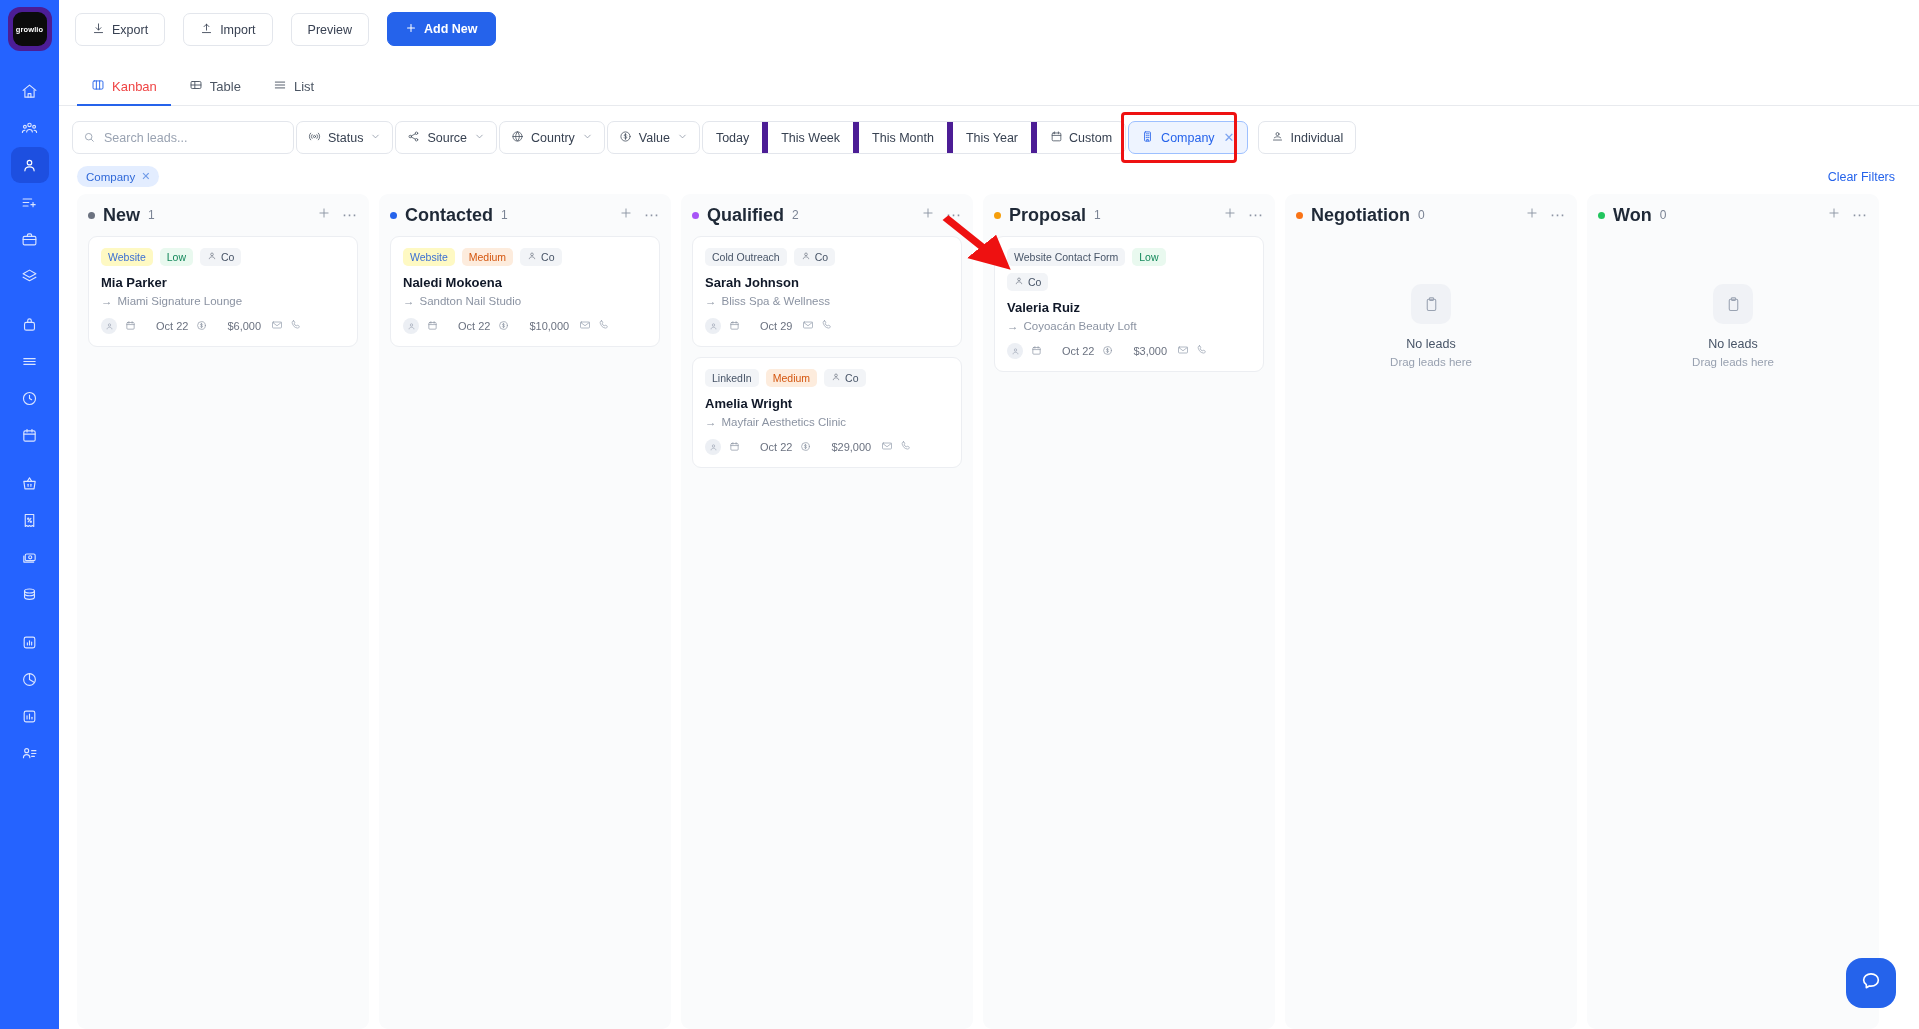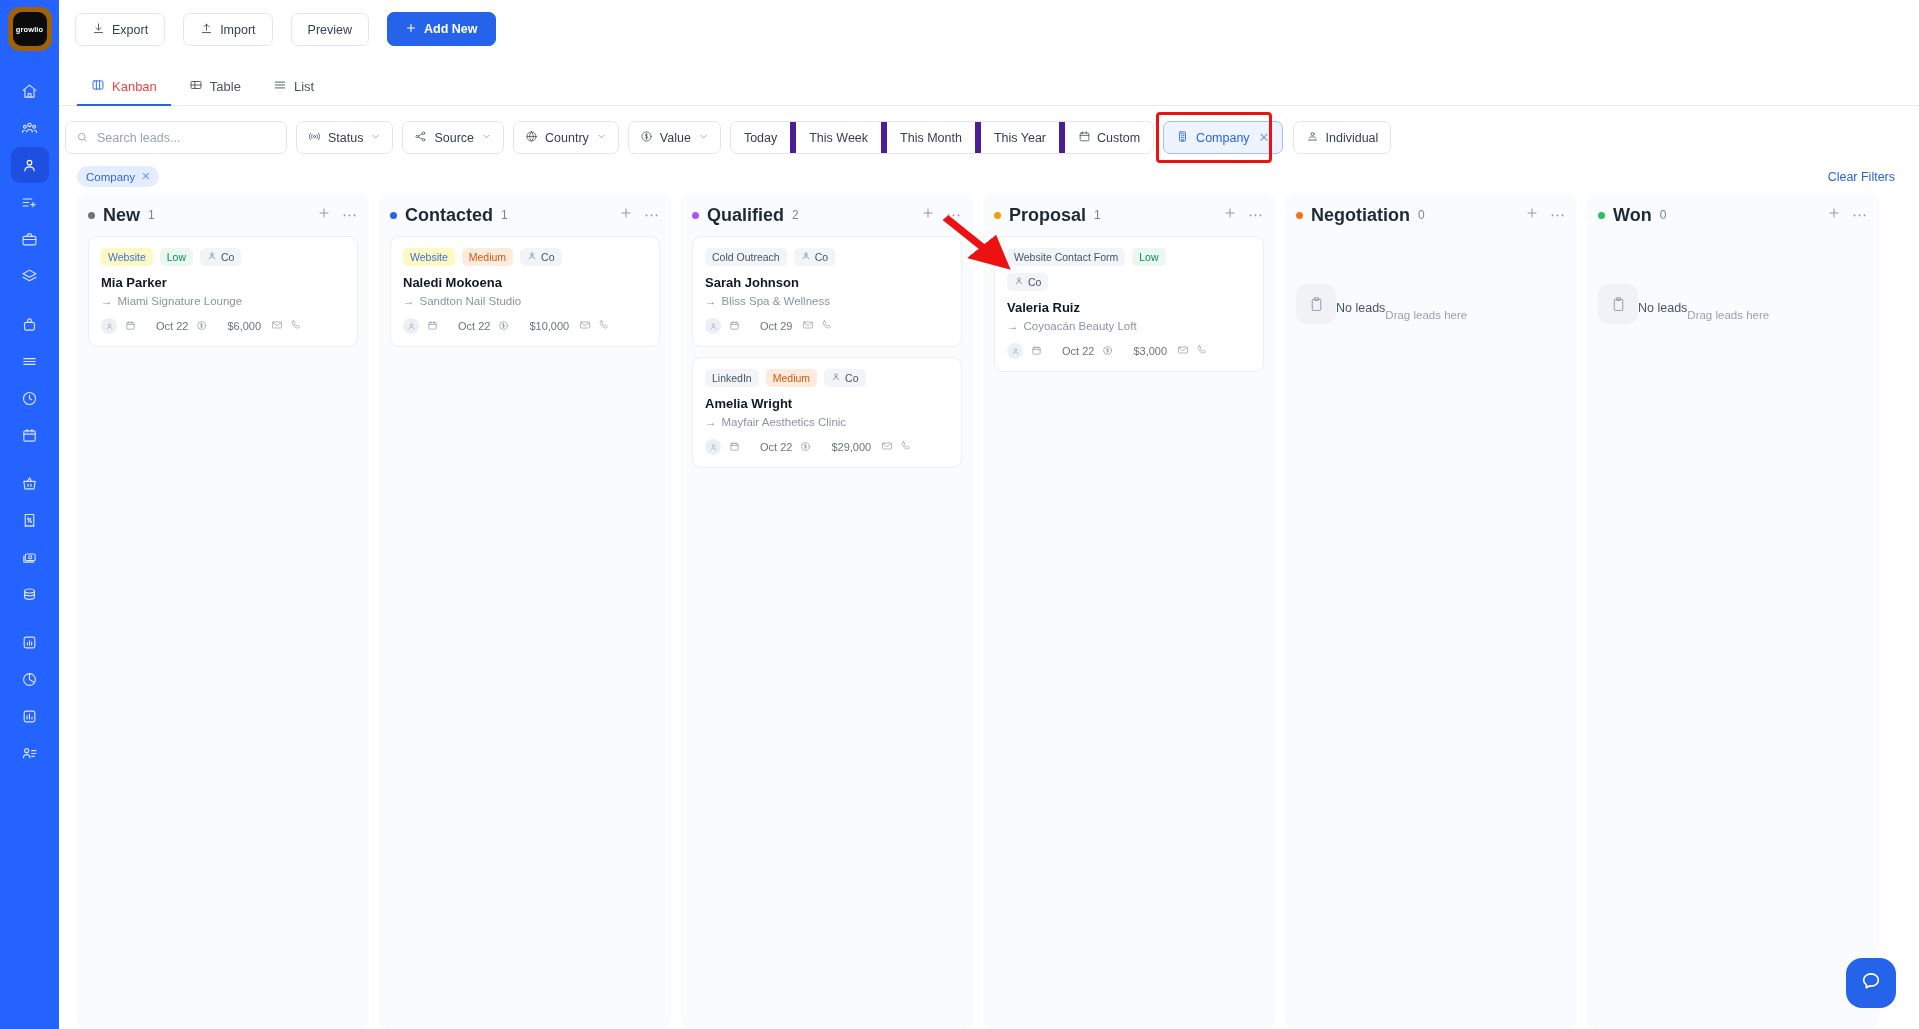--- a/index.html
+++ b/index.html
@@ -13,21 +13,21 @@
 
   
   .sidebar {
     width: 59px; height: 1029px;
     background: #2563ff;
     display: flex; flex-direction: column; align-items: center;
     flex: 0 0 59px;
   }
   .logo-wrap {
     width: 44px; height: 44px; margin-top: 7px;
-    border-radius: 12px; background: #a16207;
+    border-radius: 12px; background: #4c1d95;
     display: flex; align-items: center; justify-content: center;
   }
   .logo-box {
     width: 34px; height: 34px; border-radius: 9px; background: #0b0b0b;
     display: flex; align-items: center; justify-content: center;
     color: #fff; font-size: 7.5px; font-weight: 700; letter-spacing: .1px;
   }
   .nav { margin-top: 22px; display: flex; flex-direction: column; align-items: center; }
   .nav-item {
     width: 38px; height: 36px; margin-bottom: 1px;
@@ -69,21 +69,21 @@
           border-bottom: 1px solid #e8eaee; align-items: flex-end; }
   .tab { display: inline-flex; align-items: center; gap: 7px;
          padding: 0 14px 9px; font-size: 13px; color: #4b5563; cursor: pointer;
          border-bottom: 2px solid transparent; margin-bottom: -1px; }
   .tab svg { width: 14px; height: 14px; stroke: #4b5563; fill: none;
              stroke-width: 1.6; stroke-linecap: round; stroke-linejoin: round; }
   .tab.active { color: #ef4444; border-bottom-color: #2563eb; font-weight: 500; }
   .tab.active svg { stroke: #2563eb; }
 
   
-  .filters { padding: 15px 24px 0 6px; display: flex; align-items: flex-start; gap: 9px; }
+  .filters { padding: 15px 24px 0 13px; display: flex; align-items: flex-start; gap: 2px; }
   .search-wrap { position: relative; width: 222px; }
   .search-wrap svg { position: absolute; left: 11px; top: 10px; width: 13px; height: 13px;
                      stroke: #9aa3b2; fill: none; stroke-width: 1.7; }
   .search-input {
     width: 100%; height: 33px; border: 1px solid #e3e6ec; border-radius: 7px;
     padding: 0 10px 0 31px; font-size: 12.5px; color: #374151; outline: none;
     font-family: "Liberation Sans", sans-serif; background: #fff;
   }
   .search-input::placeholder { color: #9aa3b2; }
 
@@ -173,28 +173,28 @@
             display: flex; align-items: center; justify-content: center; }
   .avatar svg { width: 9px; height: 9px; stroke: #98a1b0; fill: none; stroke-width: 1.7; }
   .meta-item { display: inline-flex; align-items: center; gap: 20px;
                font-size: 11px; color: #6b7280; }
   .meta-item svg { width: 11px; height: 11px; stroke: #8b93a2; fill: none;
                    stroke-width: 1.5; stroke-linecap: round; stroke-linejoin: round; }
   .meta-icons { display: inline-flex; align-items: center; gap: 7px; margin-left: 2px; }
   .meta-icons svg { width: 12px; height: 12px; stroke: #9aa3b2; fill: none;
                     stroke-width: 1.5; stroke-linecap: round; stroke-linejoin: round; }
 
-  .empty { display: flex; align-items: center;
+  .empty { display: flex; flex-direction: column; align-items: center;
            justify-content: flex-start; padding-top: 48px; }
   .empty-ico { width: 40px; height: 40px; border-radius: 10px; background: #f0f2f6;
                display: flex; align-items: center; justify-content: center; margin-bottom: 13px; }
   .empty-ico svg { width: 17px; height: 17px; stroke: #9aa3b2; fill: none;
                    stroke-width: 1.5; stroke-linecap: round; stroke-linejoin: round; }
   .empty-t { font-size: 12.5px; color: #475467; margin-bottom: 5px; }
-  .empty-s { font-size: 11.5px; color: #98a1b0; margin-top: 8px; }
+  .empty-s { font-size: 11.5px; color: #98a1b0; }
 
   
   .chat-fab {
     position: absolute; right: 23px; bottom: 21px; width: 50px; height: 50px;
     border-radius: 16px; background: #2563eb; display: flex;
     align-items: center; justify-content: center; cursor: pointer;
   }
   .chat-fab svg { width: 22px; height: 22px; stroke: #fff; fill: none;
                   stroke-width: 1.8; stroke-linecap: round; stroke-linejoin: round; }
 </style>

